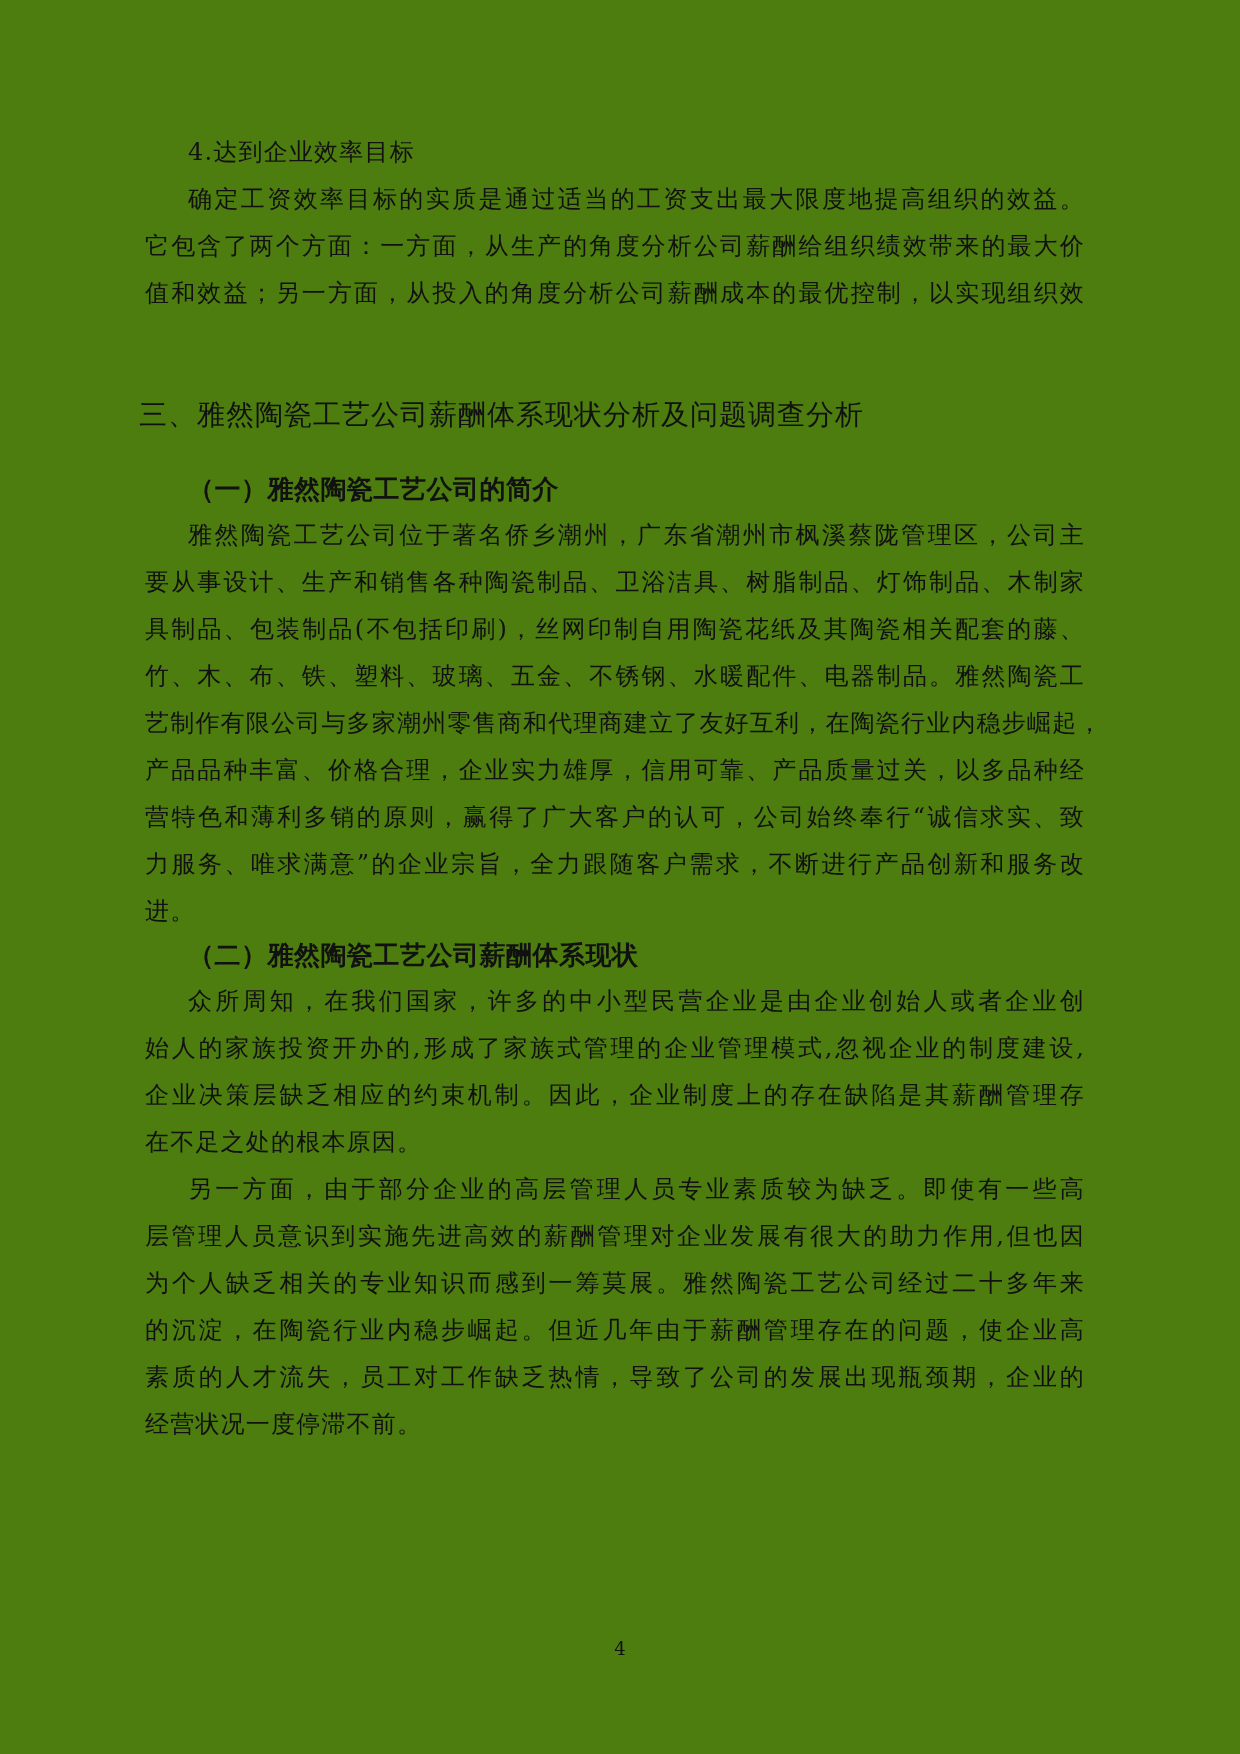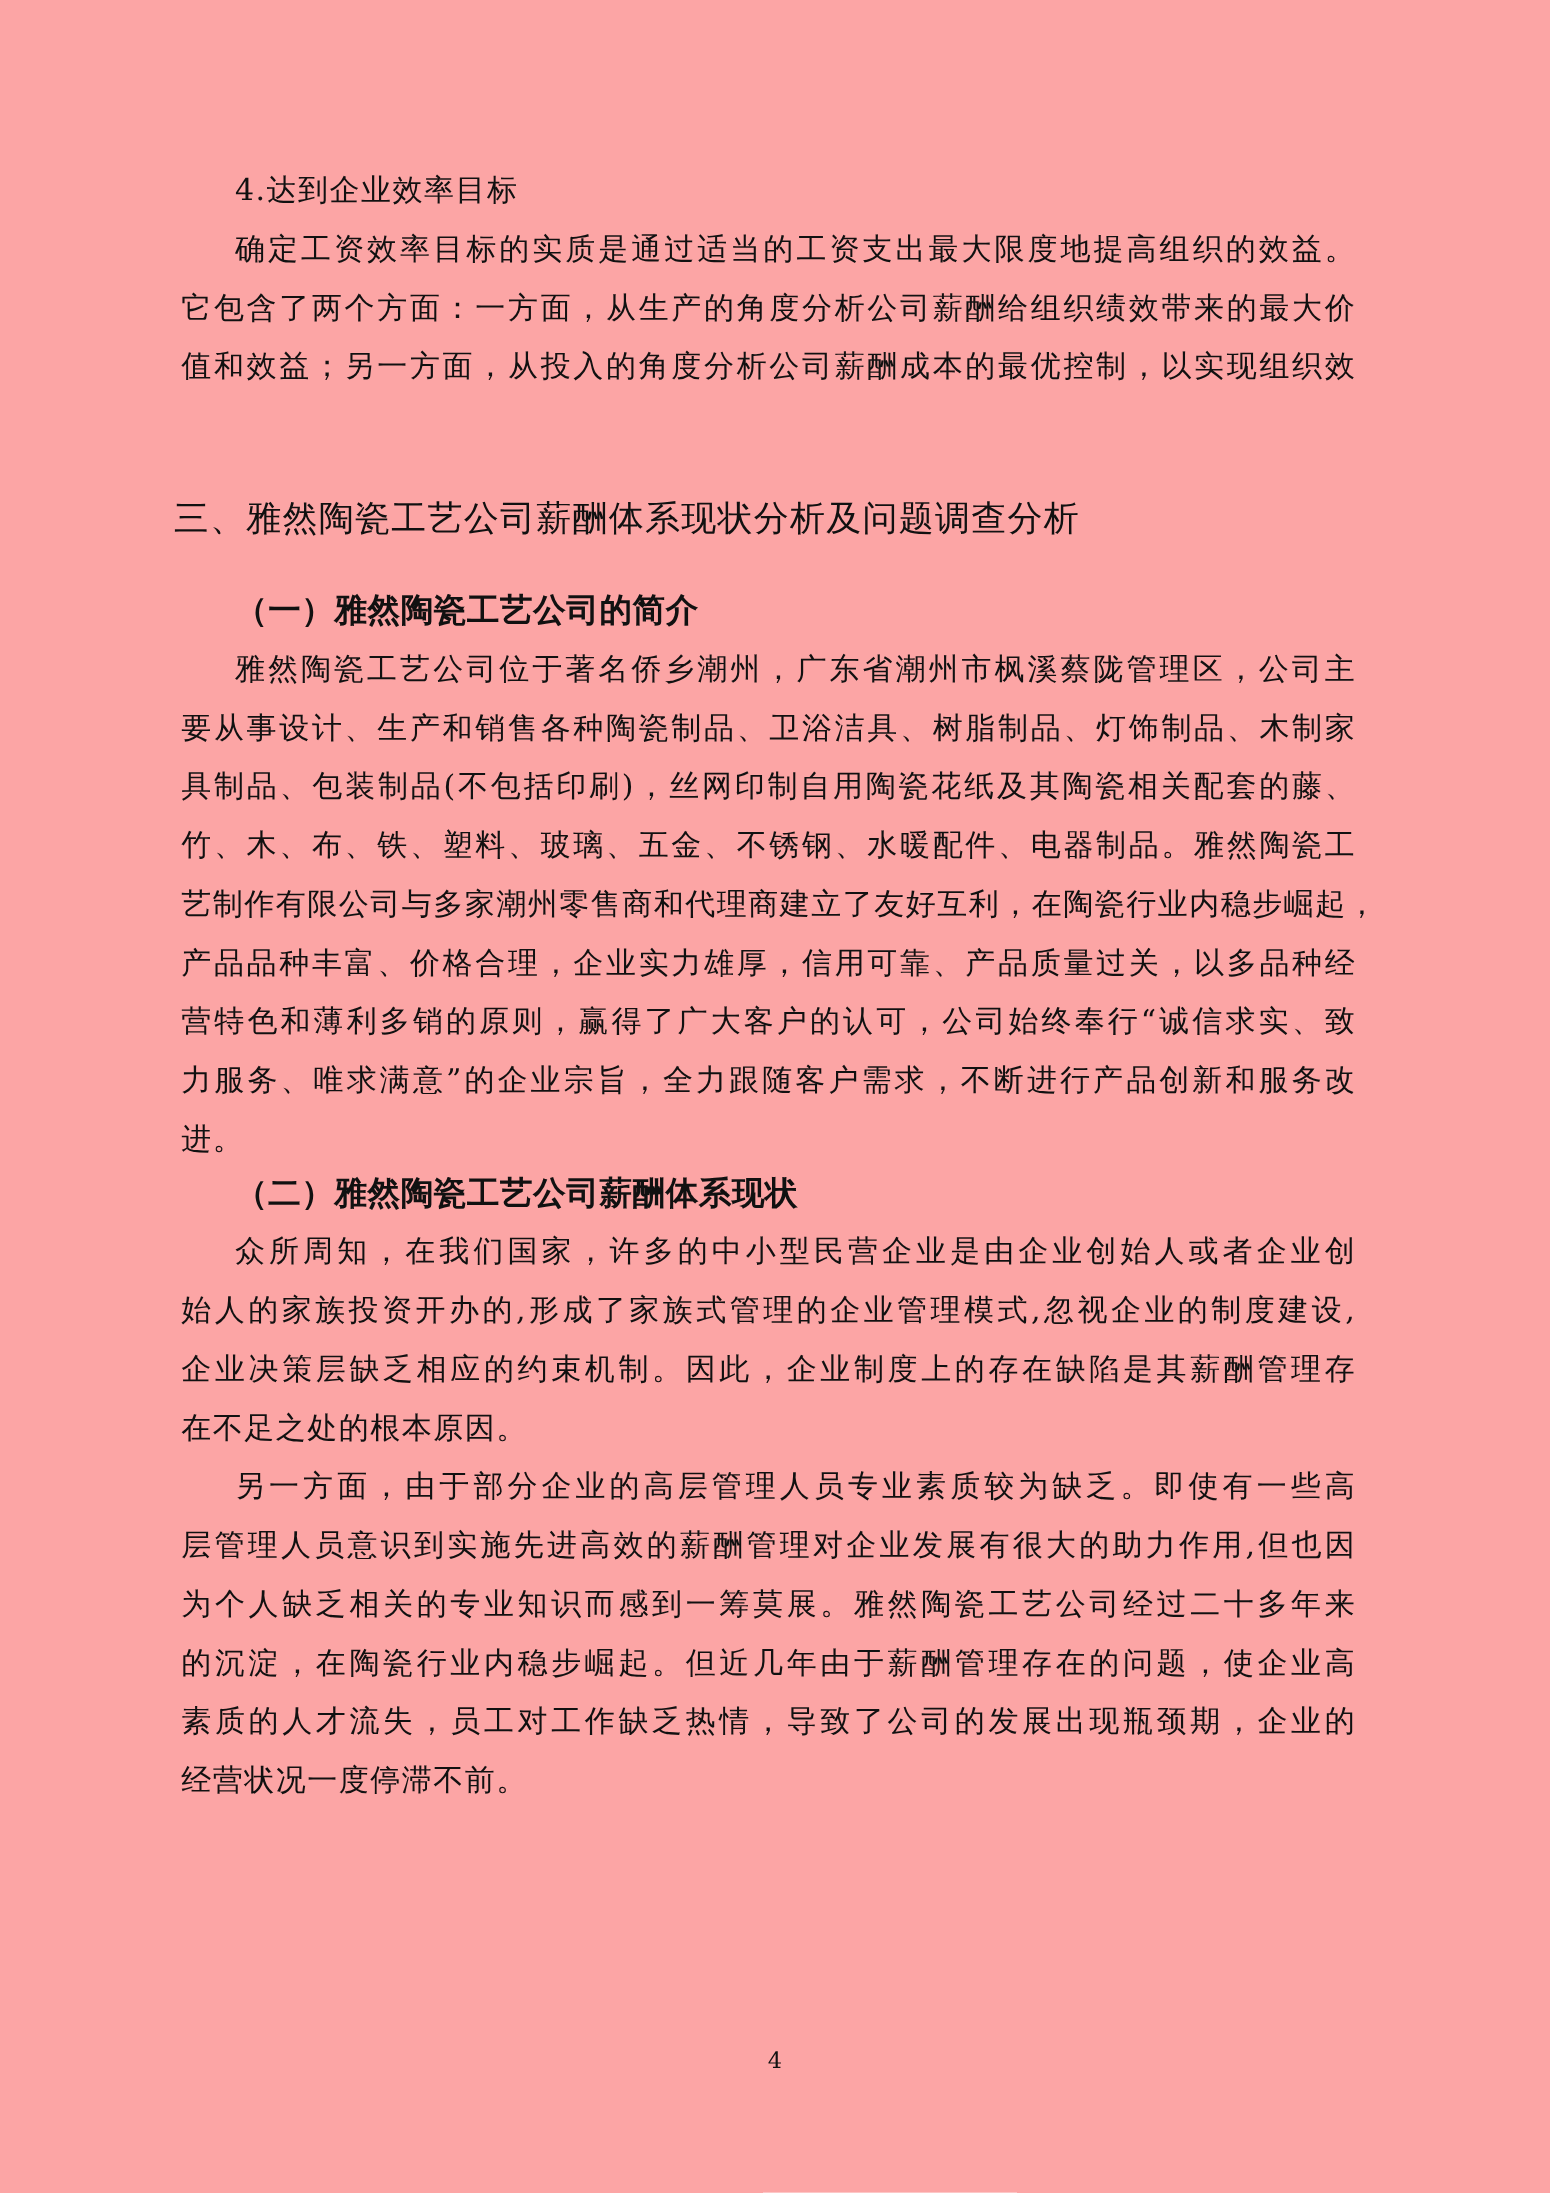--- a/index.html
+++ b/index.html
@@ -1,18 +1,18 @@
 <!DOCTYPE html>
 <html><head>
 <meta charset="utf-8">
 <style>
   html, body { margin: 0; padding: 0; background: #ffffff; }
   body { width: 1240px; height: 1754px; position: relative; overflow: hidden;
          font-family: "DejaVu Serif", "Liberation Serif", serif; color: #111; }
-  .page { position: absolute; left: 0; top: 0; width: 1240px; height: 1754px; background: #fca5a5; }
+  .page { position: absolute; left: 0; top: 0; width: 1240px; height: 1754px; background: #4d7c0f; }
   .line { position: absolute; left: 145px; width: 940px; font-size: 24px; line-height: 30px;
           white-space: nowrap; letter-spacing: 1.2px; text-align: justify; text-align-last: justify; }
   .line.indent { left: 188px; width: 897px; }
   .line.last { text-align-last: left; }
   .h2 { position: absolute; left: 0; width: 1003px; text-align: center; font-size: 28px; line-height: 34px;
         font-family: "DejaVu Sans", "Liberation Sans", sans-serif; letter-spacing: 1px; }
   .h3 { position: absolute; left: 188px; font-size: 26px; line-height: 30px; font-weight: bold;
         font-family: "DejaVu Sans", "Liberation Sans", sans-serif; letter-spacing: 0.5px; }
   .pnum { position: absolute; left: 0; width: 1240px; top: 1638px; text-align: center; font-size: 18px; }
 </style>

